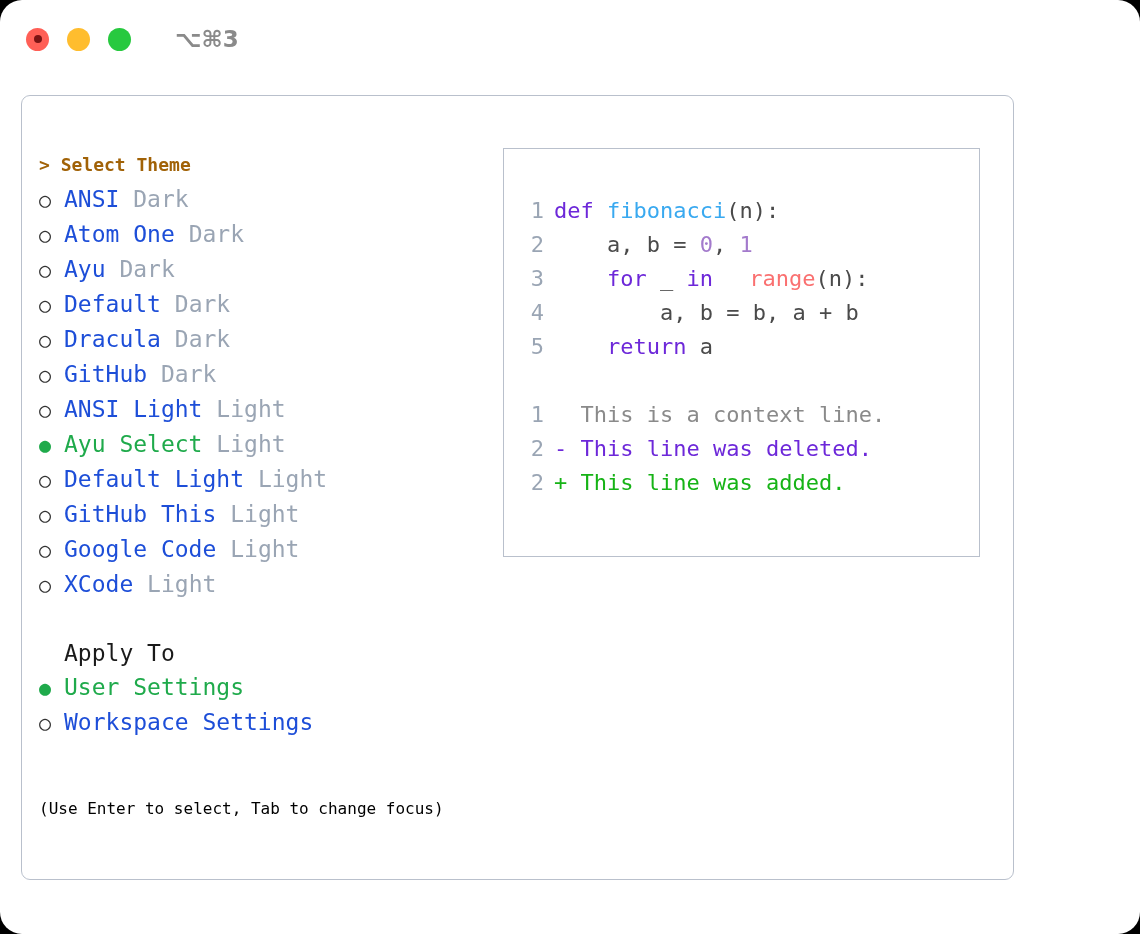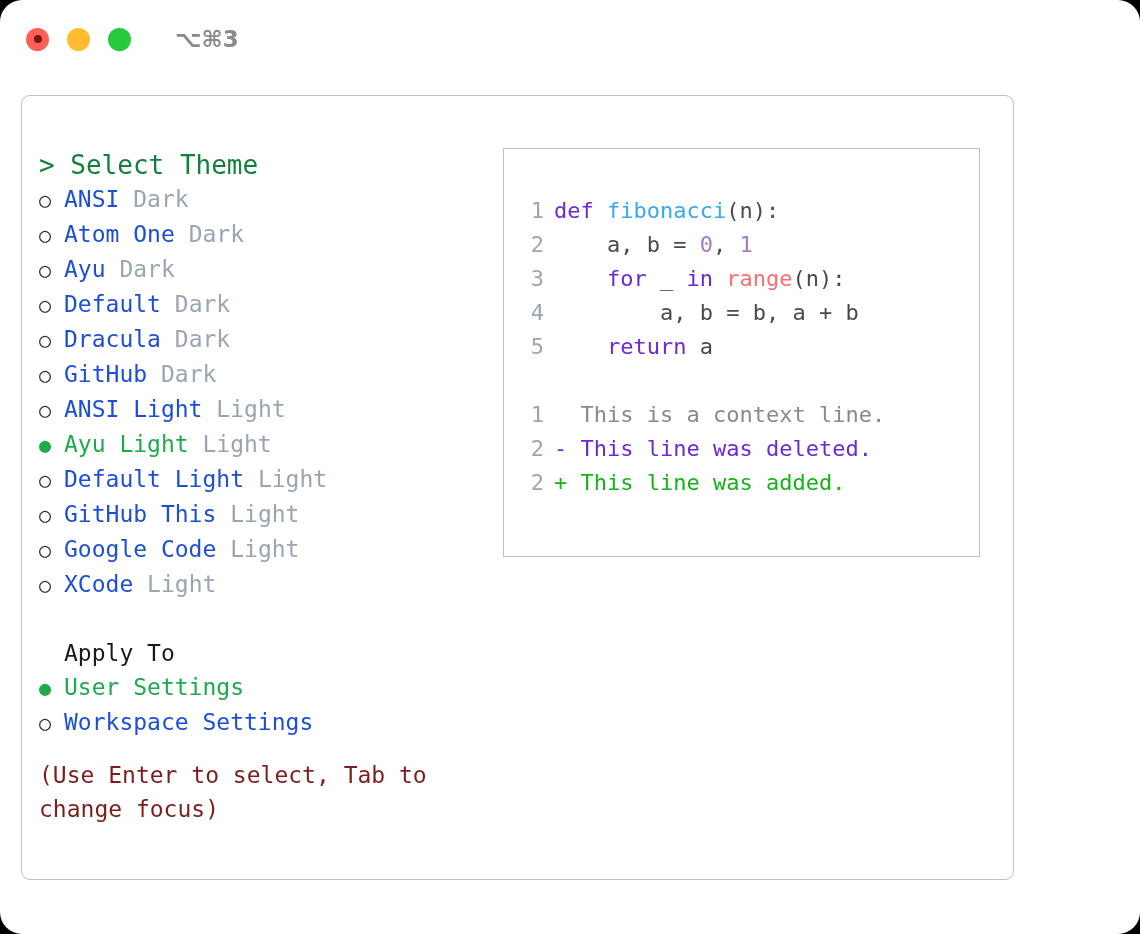--- a/index.html
+++ b/index.html
@@ -74,23 +74,23 @@
     display: flex;
   }
 
   
   .left-col {
     width: 470px;
     padding: 52px 0 0 17px;
   }
 
   .section-header {
-    font-size: 26px;
-    font-weight: 400;
-    color: #15803d;
+    font-size: 18px;
+    font-weight: 700;
+    color: #a16207;
     line-height: 34px;
     white-space: pre;
   }
 
   .opt-row {
     display: flex;
     align-items: baseline;
     line-height: 34px;
     font-size: 23px;
     white-space: pre;
@@ -110,24 +110,24 @@
 
   .apply-header {
     font-size: 23px;
     color: #1a1a1a;
     line-height: 34px;
     padding-left: 25px;
     white-space: pre;
   }
 
   .hint {
-    margin-top: 18px;
-    font-size: 23px;
-    line-height: 34px;
-    color: #7f1d1d;
+    margin-top: 52px;
+    font-size: 16px;
+    line-height: 34px;
+    color: #000000;
     width: 410px;
     white-space: normal;
   }
 
   
   .right-col {
     flex: 1;
     padding: 52px 0 0 11px;
   }
   .preview-title {
@@ -156,21 +156,21 @@
     width: 22px;
     flex: 0 0 22px;
     text-align: right;
     margin-right: 10px;
   }
   .code-body { color: #4a4a4a; }
 
   .tok-kw   { color: #6d28d9; }
   .tok-fn   { color: #39a9f0; }
   .tok-num  { color: #a37acc; }
-  .tok-call { color: #fa7070; }
+  .tok-call { color: #fa7070; margin-left: 23px; }
   .tok-plain{ color: #4a4a4a; }
 
   .diff-gap { height: 34px; }
   .diff-ctx { color: #8a8a8a; }
   .diff-del { color: #6d28d9; }
   .diff-add { color: #16b316; }
 </style>
 </head>
 <body>
 
@@ -239,21 +239,21 @@
 
           <div class="opt-row">
             <span class="bullet">○</span>
             <span class="opt-label">ANSI Light</span>
             <span class="opt-label">&nbsp;</span>
             <span class="opt-suffix">Light</span>
           </div>
 
           <div class="opt-row selected">
             <span class="bullet filled">●</span>
-            <span class="opt-label">Ayu Light</span>
+            <span class="opt-label">Ayu Select</span>
             <span class="opt-label">&nbsp;</span>
             <span class="opt-suffix">Light</span>
           </div>
 
           <div class="opt-row">
             <span class="bullet">○</span>
             <span class="opt-label">Default Light</span>
             <span class="opt-label">&nbsp;</span>
             <span class="opt-suffix">Light</span>
           </div>

